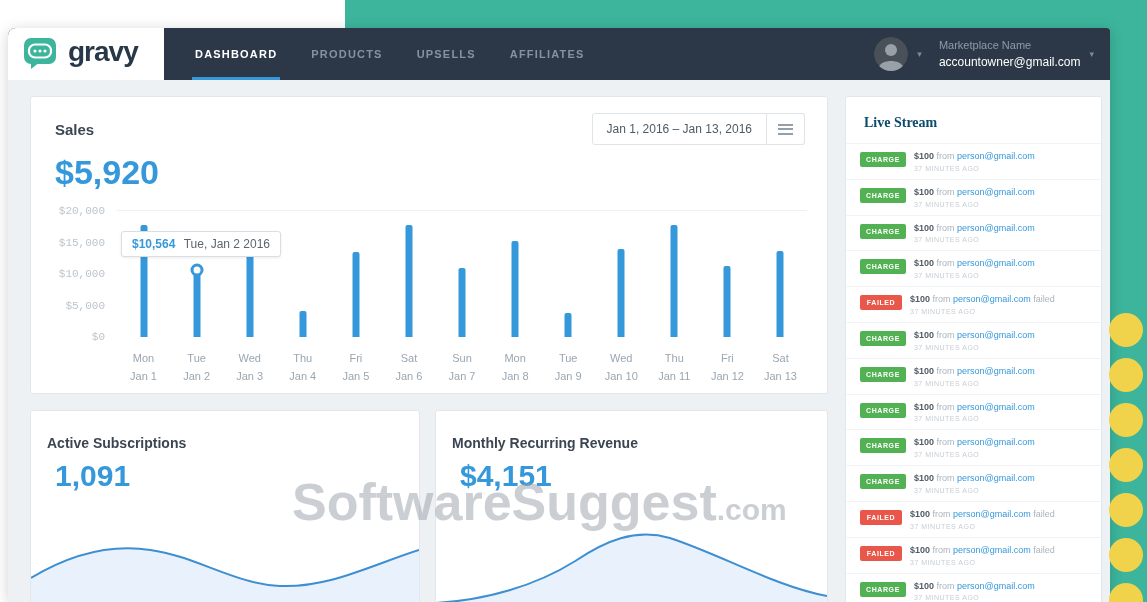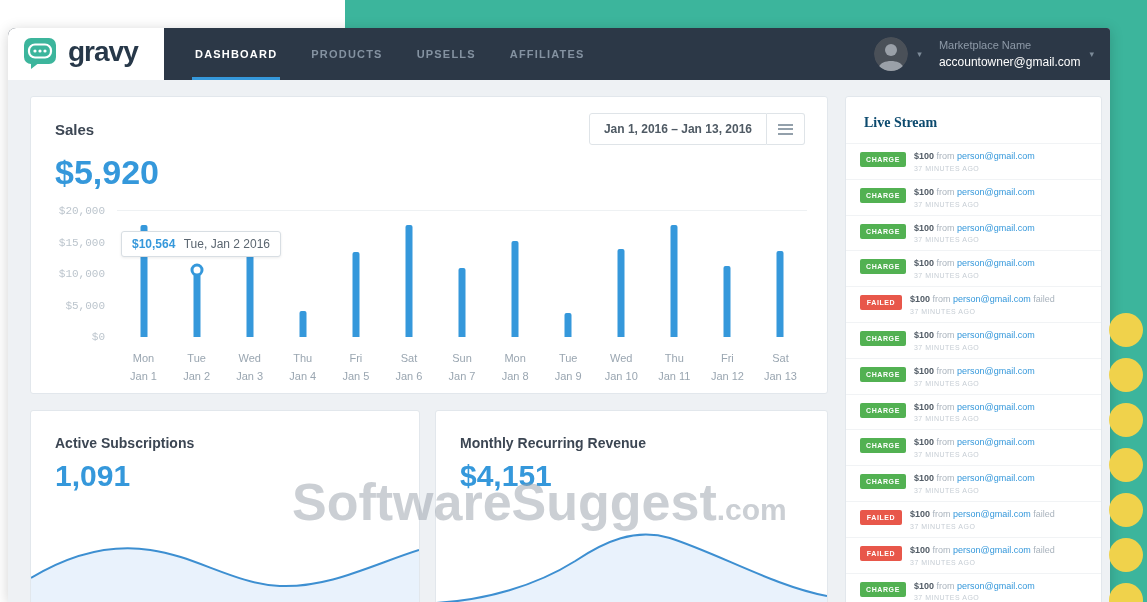--- a/index.html
+++ b/index.html
@@ -39,21 +39,21 @@
   .sales-card { left:22px; top:16px; width:798px; height:298px; }
   .card-head { display:flex; align-items:center; padding:16px 22px 0 24px; }
   .card-title { font-size:15px; color:#3c4653; margin-right:18px; font-weight:bold; }
   .segmented { display:flex; }
   .seg { border:1px solid #dfe4e8; background:#fbfcfd; color:#a3aeb8; font-size:10px; font-weight:bold;
          padding:5px 12px; margin-left:-1px; cursor:pointer; font-family:"Liberation Sans",sans-serif; }
   .seg:first-child { border-radius:3px 0 0 3px; margin-left:0; }
   .seg:last-child { border-radius:0 3px 3px 0; }
   .seg.active { background:#fff; border-color:#b7c1ca; color:#4a5560; position:relative; z-index:1; }
   .spacer { flex:1; }
-  .datectl { display:flex;font-weight:bold; }
+  .datectl { display:flex; }
   .datebox { border:1px solid #dfe4e8; border-radius:3px 0 0 3px; padding:8px 14px; font-size:12px;
              color:#4f5a64; background:#fff; cursor:pointer; }
   .menu-btn { width:38px; border:1px solid #dfe4e8; border-left:none; border-radius:0 3px 3px 0;
               background:#fff; cursor:pointer; display:flex; align-items:center; justify-content:center; }
   .hamb i { display:block; width:15px; height:2px; background:#93a0ab; margin:2.5px 0; }
   .amount { font-size:34px; color:#3598db; font-weight:bold; padding:8px 0 0 24px; }
 
   .plot { position:relative; margin:18px 20px 0 86px; height:127px; border-top:1px solid #eef1f3; }
   .ytick { position:absolute; right:calc(100% + 12px); font-size:11px; color:#bcc5cd;
            transform:translateY(-50%); white-space:nowrap;font-family:Liberation Mono, monospace; }
@@ -67,21 +67,21 @@
              border-radius:3px; padding:5px 10px; white-space:nowrap; font-size:12px;
              box-shadow:0 1px 3px rgba(0,0,0,.08); z-index:5; }
   .tt-val { color:#3598db; font-weight:bold; }
   .tt-lab { color:#5b6670; margin-left:5px; }
   .xlabels { display:flex; margin:13px 20px 0 86px; }
   .xl { flex:1; text-align:center; font-size:11px; color:#9aa6b1; line-height:1.6; }
 
   
   .subs-card { left:22px; top:330px; width:390px; height:250px; overflow:hidden; }
   .mrr-card  { left:427px; top:330px; width:393px; height:250px; overflow:hidden; }
-  .stat-title { font-size:14px; font-weight:bold; color:#3c4653; padding:24px 0 0 24px; }
+  .stat-title { font-size:14px; font-weight:bold; color:#3c4653; padding:24px 0 0 16px; }
   .stat-value { font-size:30px; font-weight:bold; color:#3598db; padding:8px 0 0 24px; }
   .wave { position:absolute; left:0; width:100%; }
   .subs-wave { top:125px; height:95px; }
   .mrr-wave { top:105px; height:130px; }
 
   
   .live-card { left:837px; top:16px; width:257px; height:530px; overflow:hidden; }
   .live-title { font-size:14px; font-weight:bold; color:#0c4a6e; padding:18px 18px 12px;font-family:Liberation Serif, serif; }
   .ls-row { display:flex; align-items:flex-start; gap:8px; padding:7px 14px; border-top:1px solid #f1f3f5; cursor:pointer; }
   .badge { flex:none; font-size:7px; font-weight:bold; letter-spacing:.6px; color:#fff;

